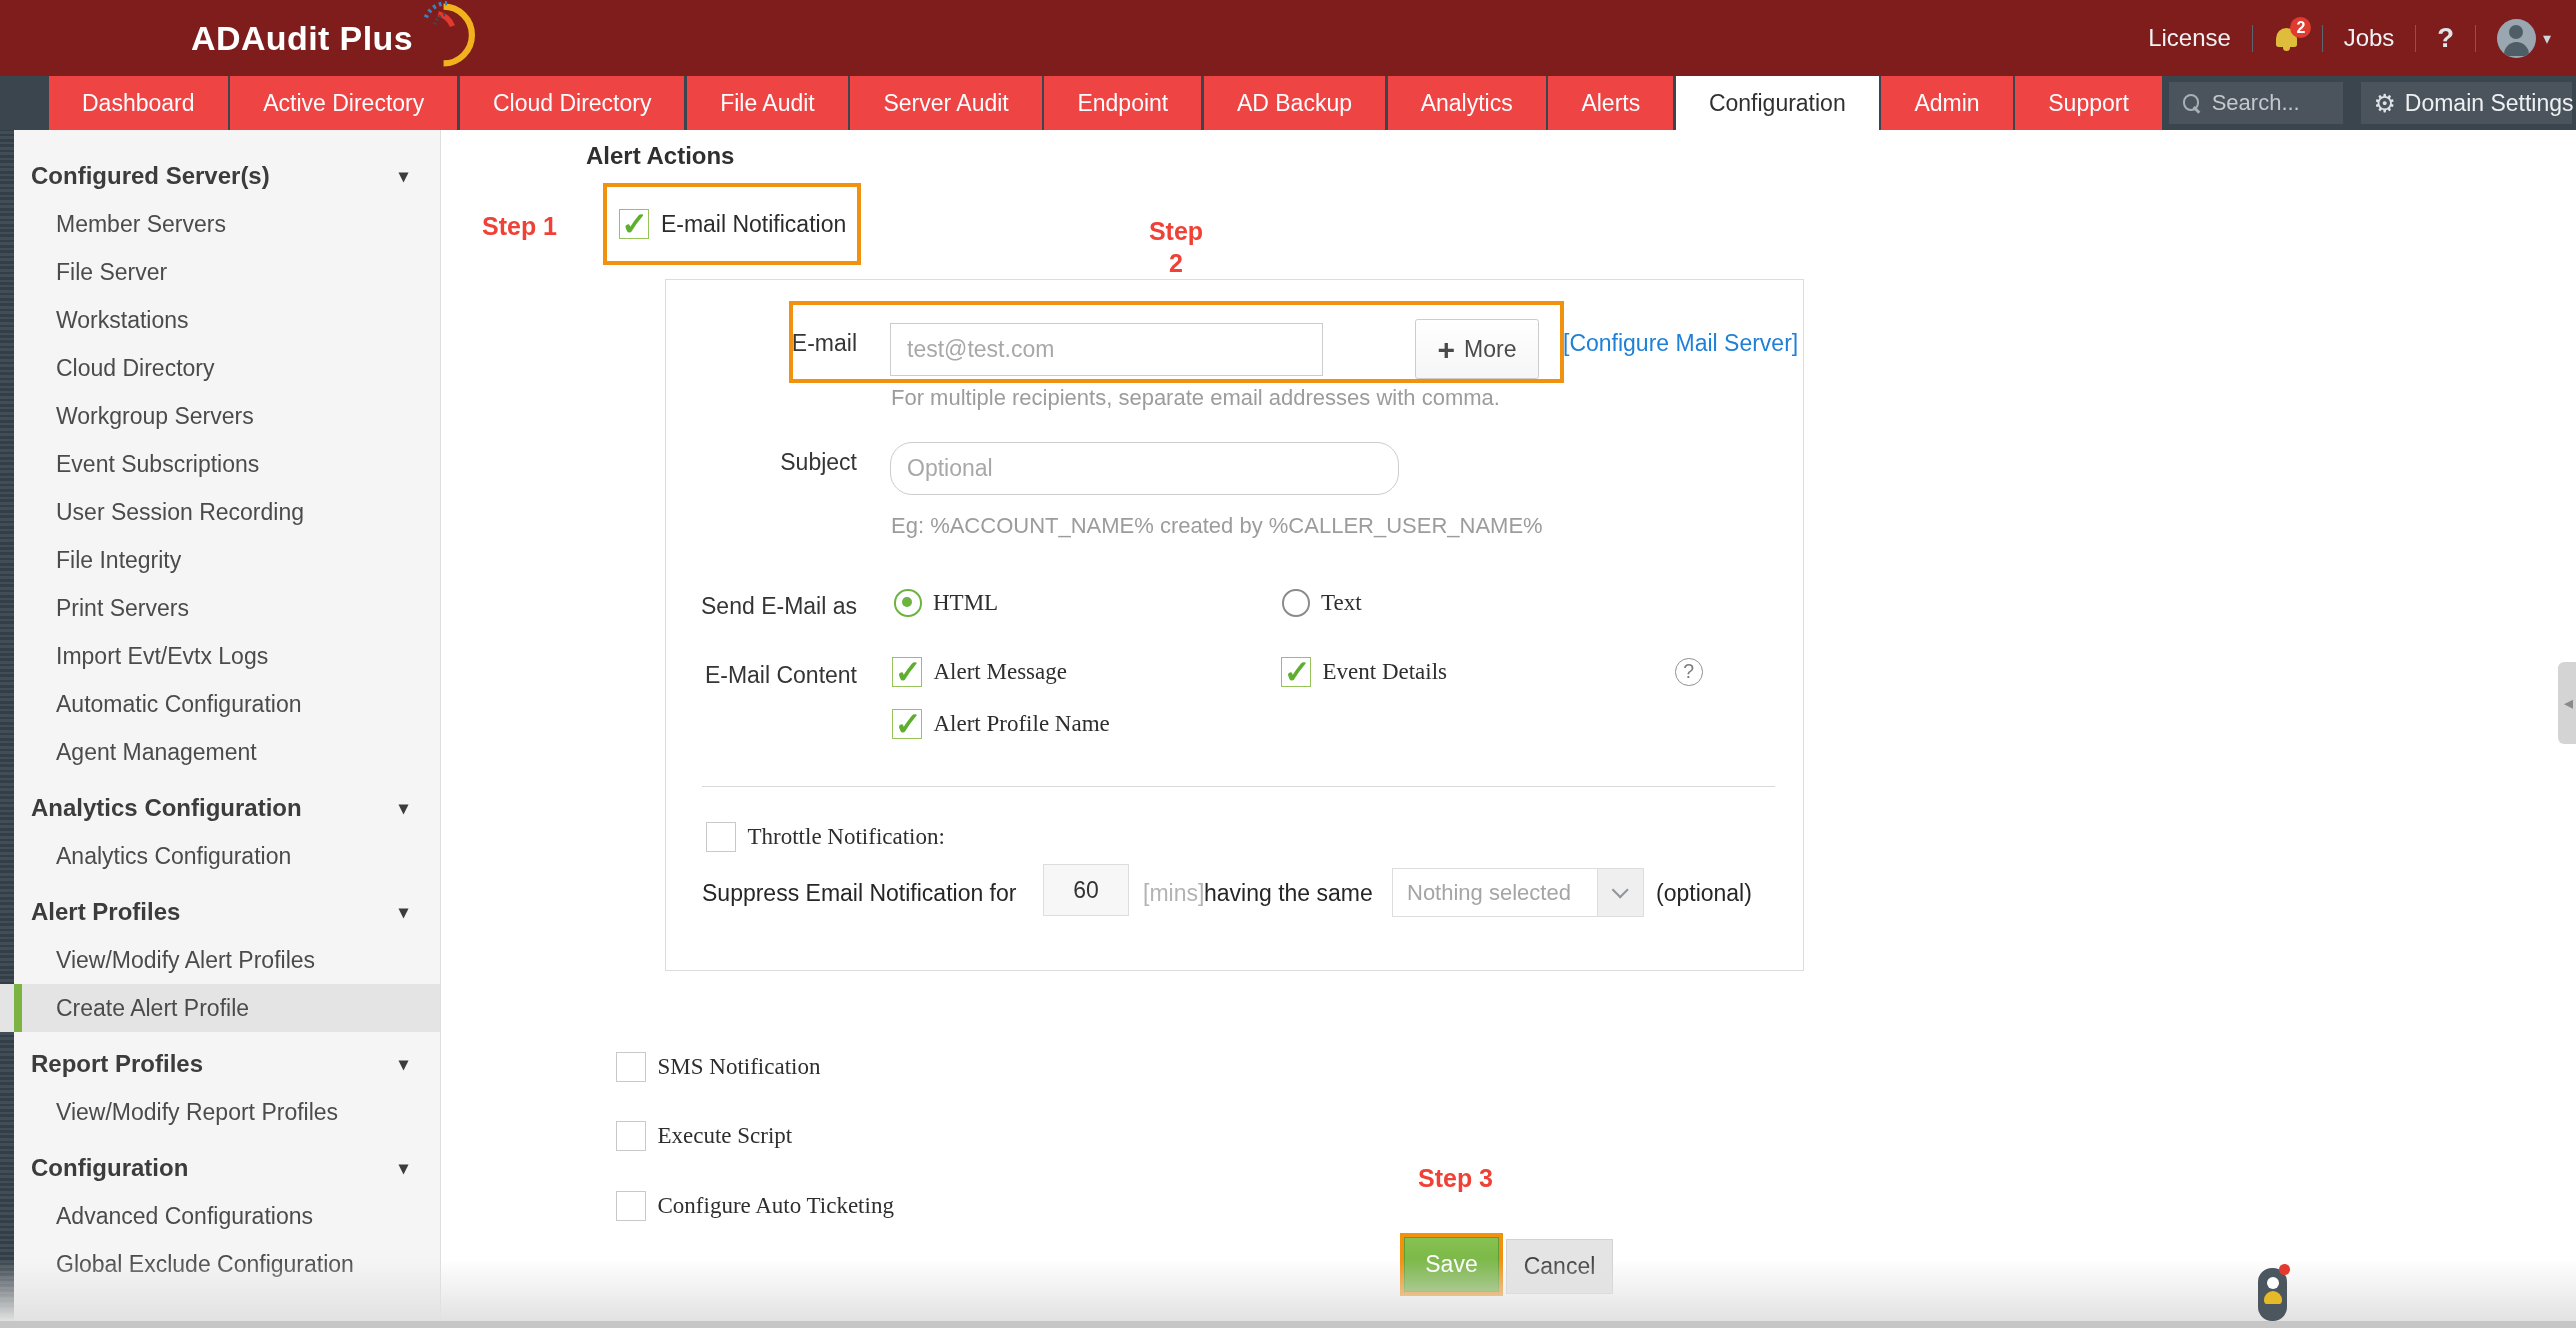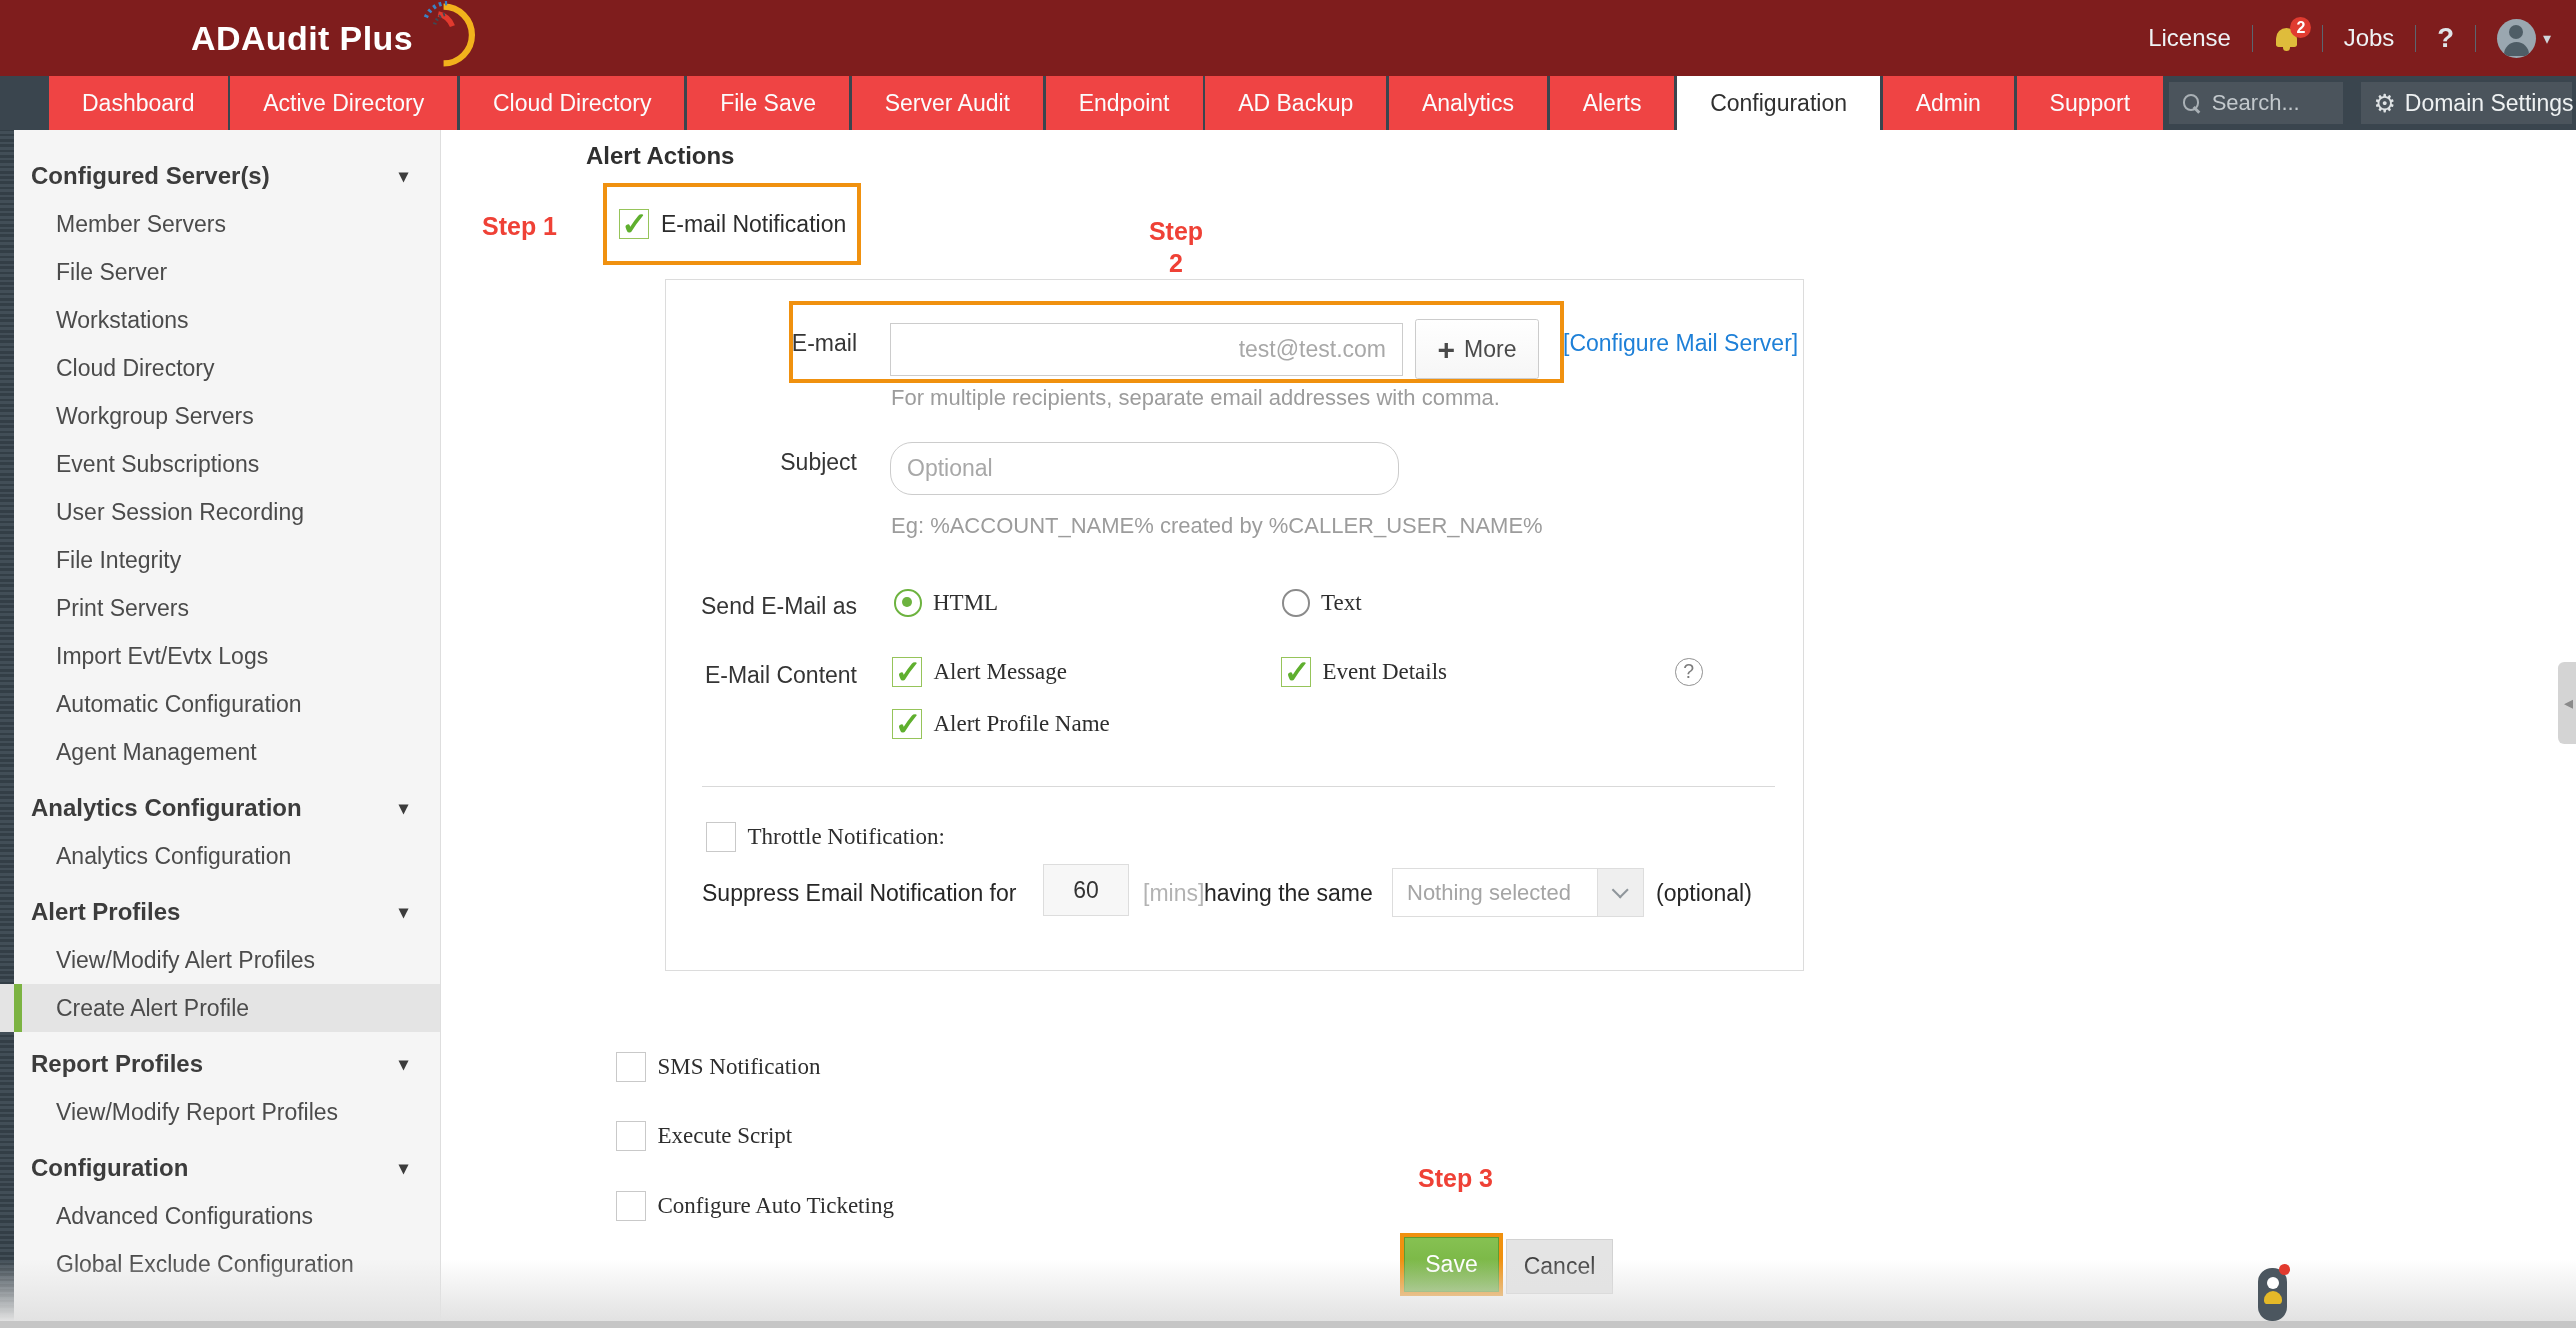--- a/index.html
+++ b/index.html
@@ -133,21 +133,21 @@
         <span class="caret-sm">▾</span>
       </span>
     </div>
   </div>
 
   <div class="tabbar">
     <div style="display:flex;gap:2.7px;" id="tabs">
         <div class="tab">Dashboard</div>
         <div class="tab">Active Directory</div>
         <div class="tab">Cloud Directory</div>
-        <div class="tab">File Save</div>
+        <div class="tab">File Audit</div>
         <div class="tab">Server Audit</div>
         <div class="tab">Endpoint</div>
         <div class="tab">AD Backup</div>
         <div class="tab">Analytics</div>
         <div class="tab">Alerts</div>
         <div class="tab active">Configuration</div>
         <div class="tab">Admin</div>
         <div class="tab">Support</div>
       </div>
     <div class="searchbox">
@@ -203,21 +203,21 @@
       <div class="red-step step2">
         <div>Step</div>
         <div>2</div>
       </div>
 
       <div class="panel">
 
         <div class="obox obox2"></div>
 
         <div class="flabel" style="top:50px;">E-mail</div>
-        <input class="tinput" style="left: 224px; top: 43px; width: 513px; height: 53px; text-align: right;" placeholder="test@test.com">
+        <input class="tinput" style="left: 224px; top: 43px; width: 433px; height: 53px;" placeholder="test@test.com">
         <div class="more-btn">
           <span class="plus">+</span>
           <span class="more-txt">More</span>
         </div>
         <div class="link">[Configure Mail Server]</div>
         <div class="hint" style="left:225px;top:105px;">For multiple recipients, separate email addresses with comma.</div>
 
         <div class="flabel" style="top:169px;">Subject</div>
         <input class="tinput" style="left: 224px; top: 162px; width: 509px; height: 53px; border-radius: 22px;" placeholder="Optional">
         <div class="hint" style="left:225px;top:233px;">Eg: %ACCOUNT_NAME% created by %CALLER_USER_NAME%</div>

